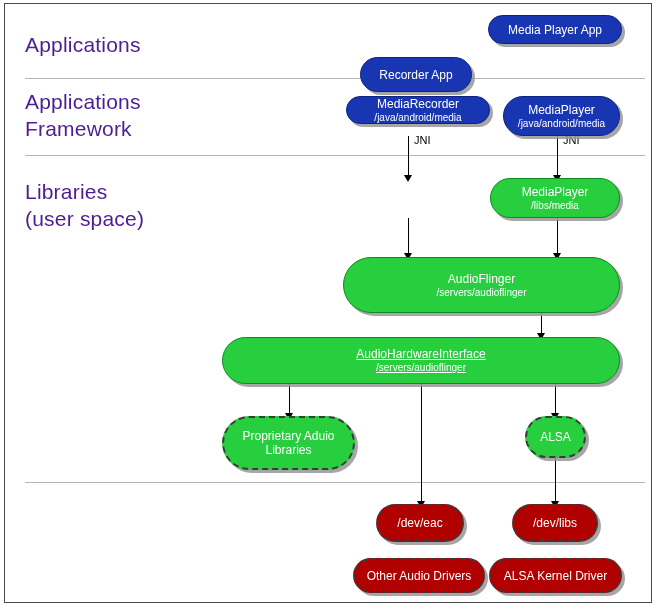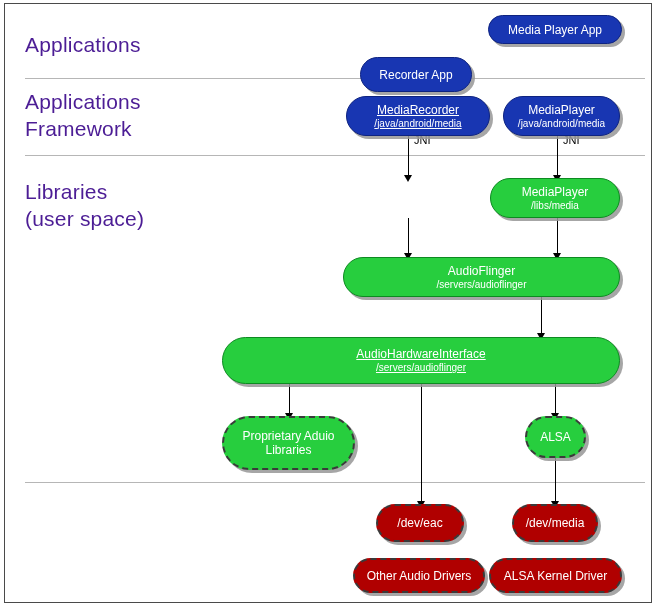--- a/index.html
+++ b/index.html
@@ -147,37 +147,37 @@
   <div class="arrowhead" style="left:551px; top:501px;"></div>
 
   <div class="node blue" style="left:360px; top:15px; width:112px; height:35px;margin-top:42px;">
     <span class="t1">Recorder App</span>
   </div>
 
   <div class="node blue" style="left:488px; top:15px; width:134px; height:29px;">
     <span class="t1">Media Player App</span>
   </div>
 
-  <div class="node blue two-line" style="left:346px; top:96px; width:144px; height:40px;text-decoration:underline;">
+  <div class="node blue two-line" style="left:346px; top:96px; width:144px; height:28px;">
     <span class="t1">MediaRecorder</span>
     <span class="t2">/java/android/media</span>
   </div>
 
   <div class="node blue two-line" style="left:503px; top:96px; width:117px; height:40px;">
     <span class="t1">MediaPlayer</span>
     <span class="t2">/java/android/media</span>
   </div>
 
 
   <div class="node green two-line" style="left:490px; top:178px; width:130px; height:40px;">
     <span class="t1">MediaPlayer</span>
     <span class="t2">/libs/media</span>
   </div>
 
-  <div class="node green two-line" style="left:343px; top:257px; width:277px; height:40px;">
+  <div class="node green two-line" style="left:343px; top:257px; width:277px; height:56px;">
     <span class="t1">AudioFlinger</span>
     <span class="t2">/servers/audioflinger</span>
   </div>
 
   <div class="node green two-line" style="left:222px; top:337px; width:398px; height:47px;text-decoration:underline;">
     <span class="t1">AudioHardwareInterface</span>
     <span class="t2">/servers/audioflinger</span>
   </div>
 
   <div class="node green-dash" style="left:222px; top:416px; width:133px; height:54px;">
@@ -187,21 +187,21 @@
 
   <div class="node green-dash" style="left:525px; top:416px; width:61px; height:42px;">
     <span class="t1">ALSA</span>
   </div>
 
   <div class="node red-dash" style="left:376px; top:504px; width:88px; height:38px;">
     <span class="t1">/dev/eac</span>
   </div>
 
   <div class="node red-dash" style="left:512px; top:504px; width:86px; height:38px;">
-    <span class="t1">/dev/media</span>
+    <span class="t1">/dev/libs</span>
   </div>
 
   <div class="node red-dash" style="left:353px; top:558px; width:132px; height:35px;">
     <span class="t1">Other Audio Drivers</span>
   </div>
 
   <div class="node red-dash" style="left:489px; top:558px; width:133px; height:35px;">
     <span class="t1">ALSA Kernel Driver</span>
   </div>
 </div>

